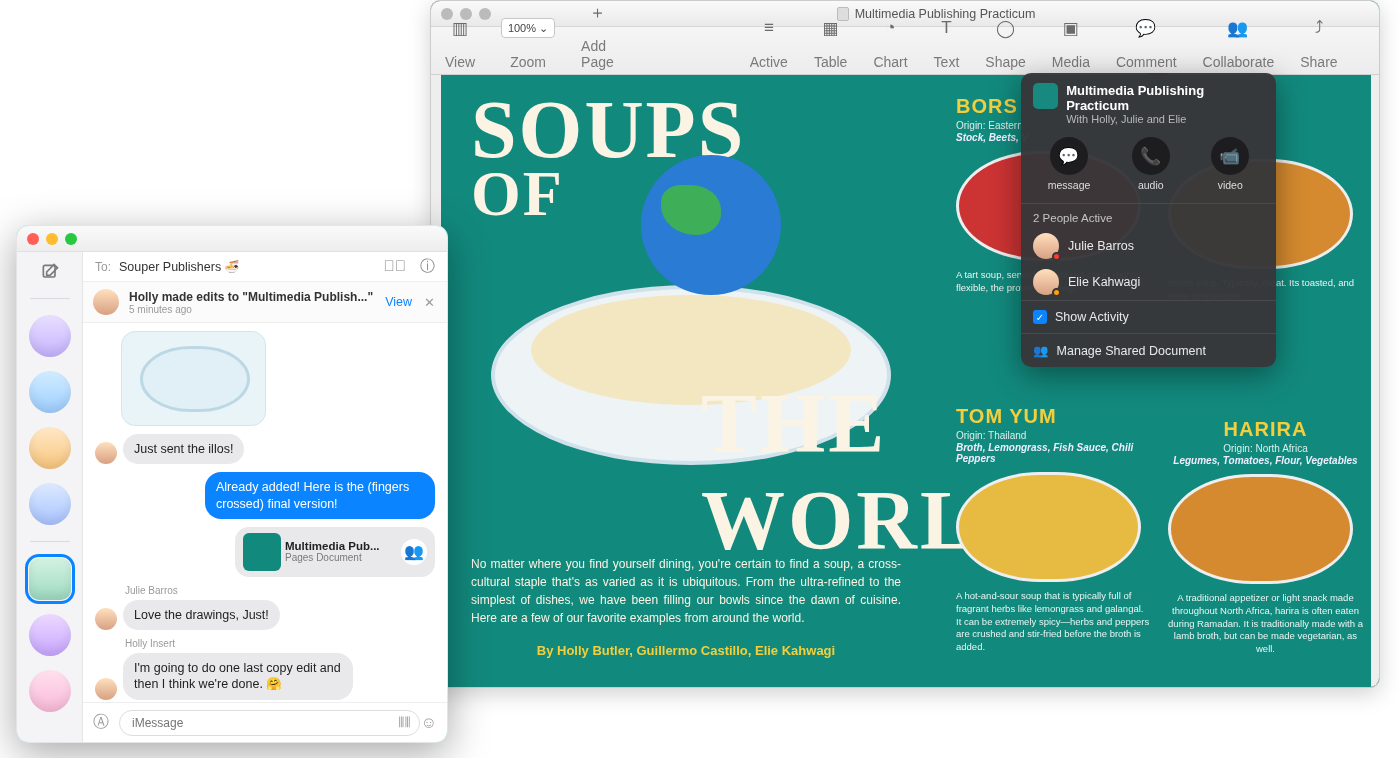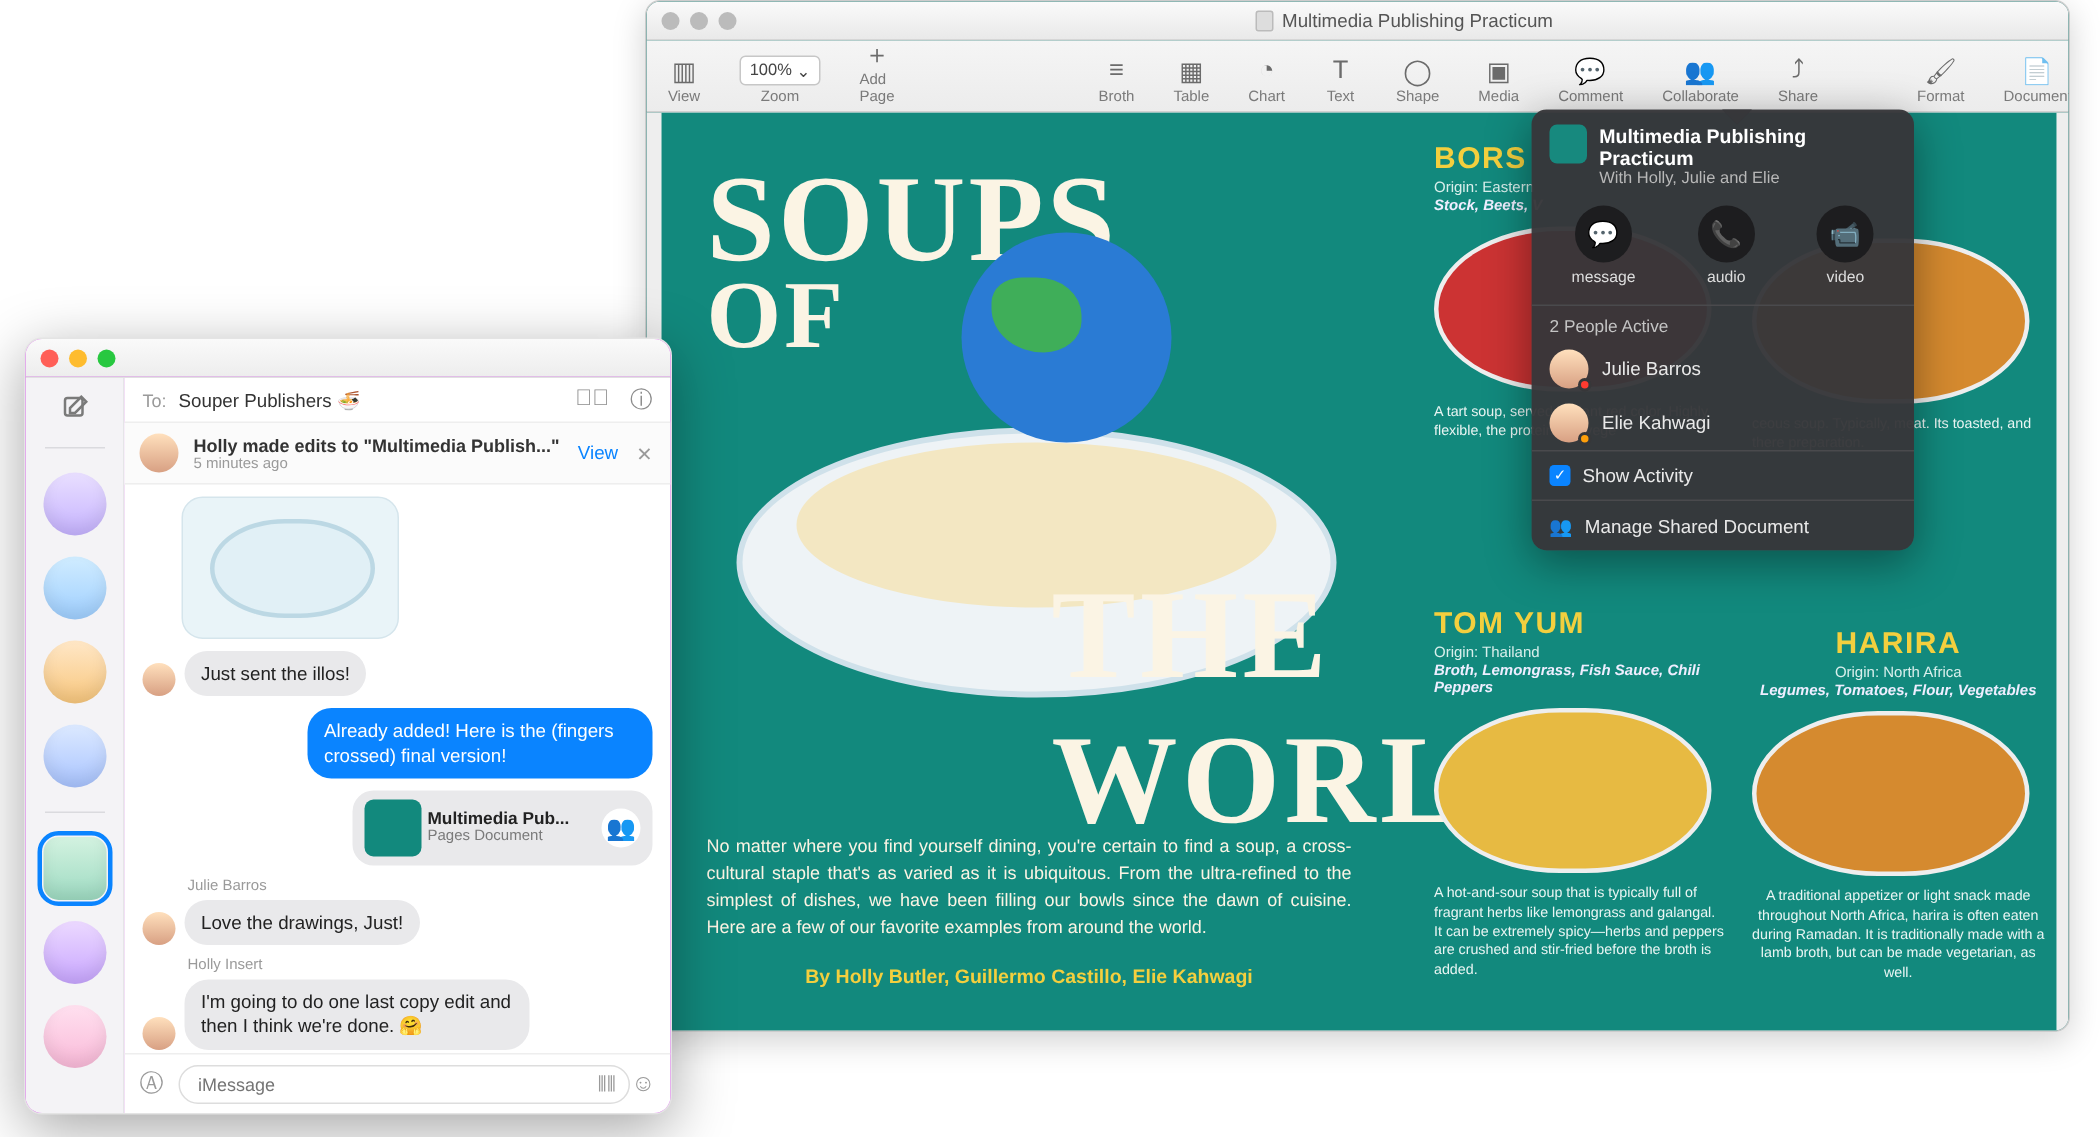--- a/index.html
+++ b/index.html
@@ -8,27 +8,27 @@
   .pages-window { position:absolute; left:430px; top:0; width:950px; height:688px; border:1px solid #ccc; border-radius:10px; overflow:hidden; background:#0f766e; box-shadow:0 6px 22px rgba(0,0,0,.18);}
   .pages-titlebar { height:26px; display:flex; align-items:center; padding:0 10px; background:linear-gradient(#fafafa,#e9e9e9); border-bottom:1px solid #d6d6d6; }
   .traffic { display:flex; gap:7px; margin-right:12px;}
   .tl { width:12px; height:12px; border-radius:50%; background:#bbb;}
   .pages-title { flex:1; text-align:center; font-size:12.5px; color:#555; display:flex; align-items:center; justify-content:center; gap:6px;}
   .pages-title .docicon{ width:12px; height:14px; background:#ddd; border:1px solid #bbb; border-radius:2px;}
   .pages-toolbar { height:48px; display:flex; align-items:flex-end; padding:2px 14px 4px; background:linear-gradient(#f5f5f5,#ececec); border-bottom:1px solid #d0d0d0; }
   .tb { display:flex; flex-direction:column; align-items:center; margin-right:26px; }
   .tb.last{margin-right:0;}
   .tb .ic{ width:22px; height:20px; display:flex; align-items:center; justify-content:center; color:#6b6b6b; font-size:17px;}
-  .tb .lbl{ font-size:10px; color:#7a7a7a; margin-top:2px;}
+  .tb .lbl{ font-size:14px; color:#7a7a7a; margin-top:16px;}
   .tb.zoom .ic{ width:54px; height:20px; border:1px solid #c7c7c7; border-radius:4px; font-size:11px; color:#444; background:#fff;}
   .tb-spacer { flex:1; }
   .pages-canvas { position:absolute; top:74px; left:0; right:0; bottom:0; overflow:hidden; background:#eee;}
   .page { position:absolute; left:10px; top:0; width:930px; height:614px; background:#fff;}
   .art { position:absolute; inset:0; background:#12897d;}
-  .headline { position:absolute; left:30px; top:36px; font-family: Georgia, "Times New Roman", serif; font-weight:900; color:#fbf4e4; font-size:82px; line-height:.86; letter-spacing:2px; text-transform:uppercase;}
+  .headline { position:absolute; left:30px; top:20px; font-family: Georgia, "Times New Roman", serif; font-weight:900; color:#fbf4e4; font-size:82px; line-height:.86; letter-spacing:2px; text-transform:uppercase;}
   .headline span.of{ font-size:64px; display:block;}
   .floattitle { position:absolute; left:260px; top:300px; font-family: Georgia, serif; color:#fbf4e4; font-weight:900; font-size:84px; letter-spacing:3px;}
   .bowl { position:absolute; left:50px; top:80px; width:400px; height:320px;}
   .bowl .dish{ position:absolute; left:0; bottom:10px; width:400px; height:180px; background:#eef3f6; border-radius:50%; border:4px solid #cfe1ea;}
   .bowl .soup{ position:absolute; left:40px; bottom:70px; width:320px; height:110px; background:#f3e7c2; border-radius:50%;}
   .bowl .globe{ position:absolute; left:150px; top:0; width:140px; height:140px; background:#2a7bd4; border-radius:50%;}
   .bowl .globe::after{content:""; position:absolute; left:20px; top:30px; width:60px; height:50px; background:#3fae59; border-radius:40% 60% 50% 70%;}
   .intro { position:absolute; left:30px; top:480px; width:430px; color:#fbf4e4; font-size:12px; line-height:1.5; text-align:justify;}
   .byline { position:absolute; left:30px; top:568px; width:430px; text-align:center; color:#f3cf3e; font-weight:700; font-size:13px;}
   .col { position:absolute; width:195px; color:#fff;}
@@ -55,21 +55,21 @@
   .collab .act{ display:flex; flex-direction:column; align-items:center; gap:4px; color:#ddd; font-size:10.5px;}
   .collab .act .circ{ width:38px; height:38px; border-radius:50%; background:#1d1d1f; display:flex; align-items:center; justify-content:center; color:#fff; font-size:17px;}
   .collab .section-label{ padding:8px 12px 4px; font-size:11.5px; color:#c4c4c4;}
   .collab .person{ display:flex; align-items:center; gap:9px; padding:5px 12px;}
   .collab .avc{ position:relative; width:26px; height:26px; border-radius:50%; background:linear-gradient(#ffe0bd,#d8a083); }
   .collab .avc .dot{ position:absolute; right:-2px; bottom:-2px; width:9px; height:9px; border-radius:50%; border:2px solid #373739;}
   .collab .row{ display:flex; align-items:center; gap:8px; padding:9px 12px; border-top:1px solid #4a4a4d;}
   .collab .chk{ width:14px; height:14px; border-radius:3px; background:#0a84ff; display:flex; align-items:center; justify-content:center; color:#fff; font-size:10px;}
 
   
-  .msg-window{ position:absolute; left:16px; top:225px; width:432px; height:518px; border-radius:12px; background:#d946ef; box-shadow:0 10px 40px rgba(0,0,0,.35); overflow:hidden; border:1px solid #e4e4e4;}
+  .msg-window{ position:absolute; left:16px; top:225px; width:432px; height:518px; border-radius:12px; background:#5eead4; box-shadow:0 10px 40px rgba(0,0,0,.35); overflow:hidden; border:1px solid #e4e4e4;}
   .msg-window .titlebar{ height:26px; background:linear-gradient(#fafafa,#ededed); display:flex; align-items:center; padding:0 10px; border-bottom:1px solid #e0e0e0;}
   .msg-window .titlebar .tl.r{background:#ff5f57;} .msg-window .titlebar .tl.y{background:#febc2e;} .msg-window .titlebar .tl.g{background:#28c840;}
   .msg-body{ display:flex; height:calc(100% - 26px);}
   .msg-sidebar{ width:66px; background:#f4f3f6; border-right:1px solid #e5e5e8; display:flex; flex-direction:column; align-items:center; padding-top:10px; gap:14px;}
   .compose{ width:20px; height:20px; color:#7a7a7a;}
   .msg-sidebar .divider{width:40px; height:1px; background:#dadade; margin:2px 0 2px;}
   .av{ width:42px; height:42px; border-radius:50%; background:linear-gradient(#e9dfff,#c6b3ff); box-shadow:inset 0 -6px 10px rgba(0,0,0,.08);}
   .av.sel{ outline:3px solid #0a84ff; outline-offset:1px; border-radius:10px; background:linear-gradient(#d3f2e0,#9edbc2);}
   .av.g2{background:linear-gradient(#d0ecff,#9fcfff);}
   .av.g3{background:linear-gradient(#ffe7c7,#f8c77d);}
@@ -132,21 +132,21 @@
         <div class="ic"><span>100%</span>&nbsp;⌄</div>
         <div class="lbl">Zoom</div>
       </div>
     <div class="tb">
         <div class="ic">＋</div>
         <div class="lbl">Add Page</div>
       </div>
     <div class="tb-spacer" style="flex:0 0 110px"></div>
     <div class="tb">
         <div class="ic">≡</div>
-        <div class="lbl">Broth</div>
+        <div class="lbl">Active</div>
       </div>
     <div class="tb">
         <div class="ic">▦</div>
         <div class="lbl">Table</div>
       </div>
     <div class="tb">
         <div class="ic">◔</div>
         <div class="lbl">Chart</div>
       </div>
     <div class="tb">

